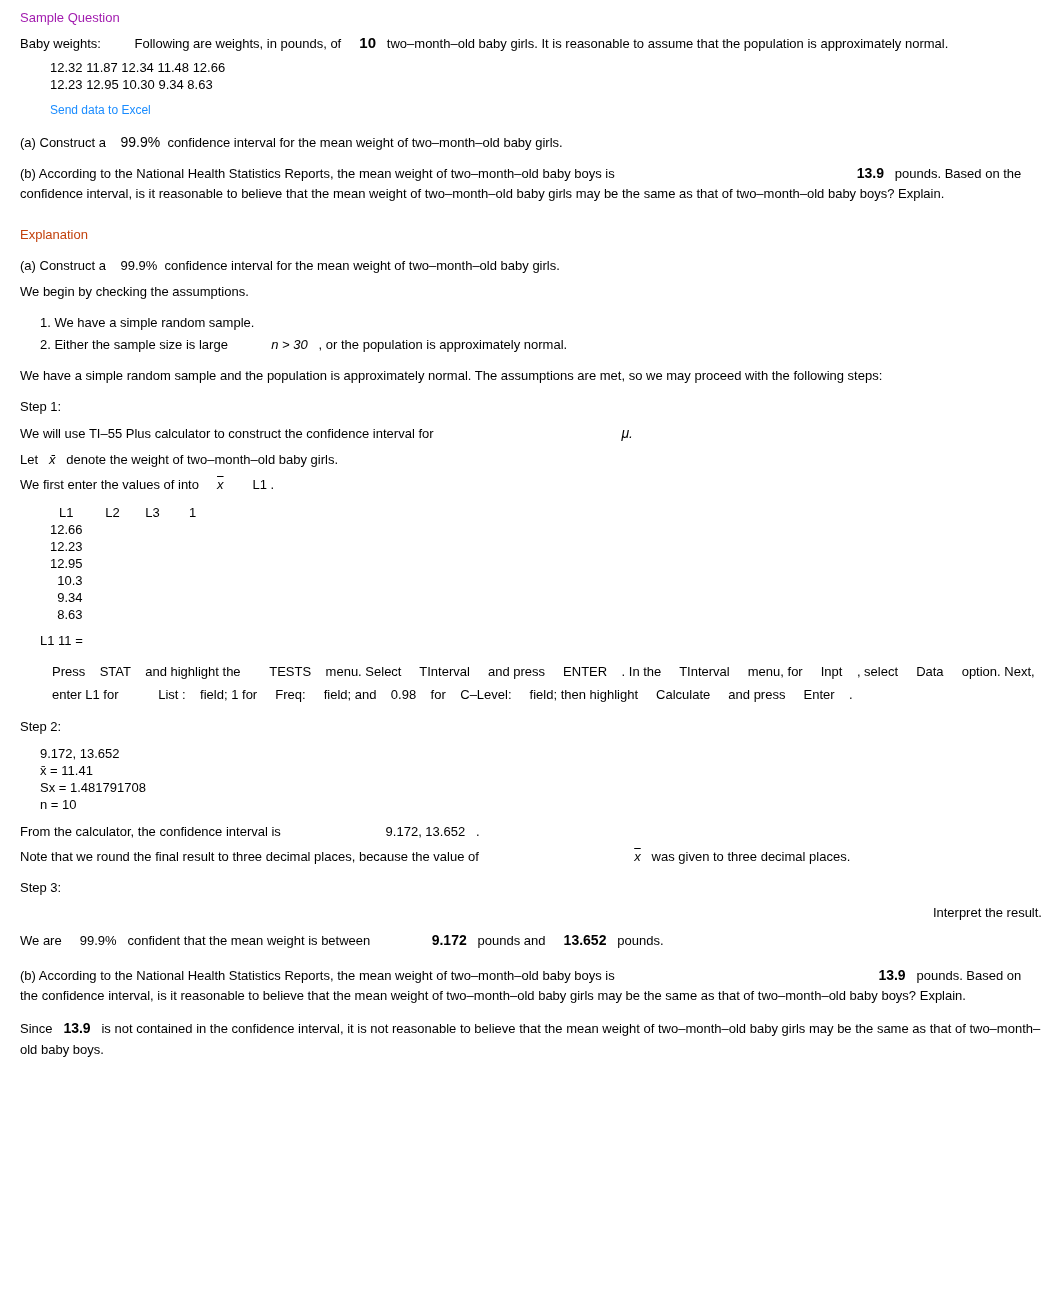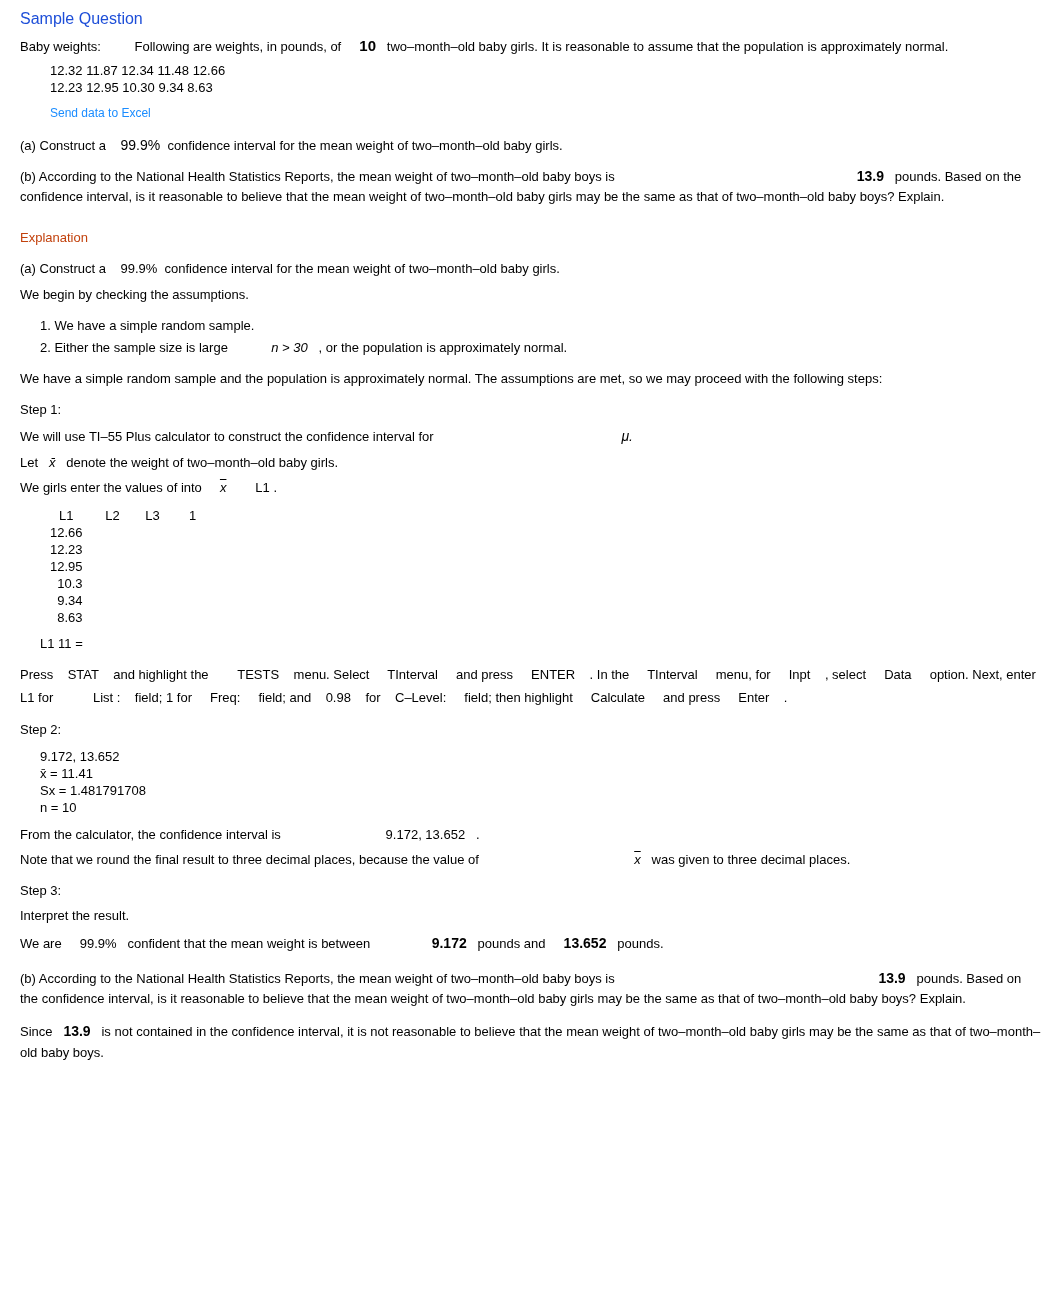--- a/index.html
+++ b/index.html
@@ -5,23 +5,23 @@
     * { margin: 0; padding: 0; box-sizing: border-box; }
     body {
       font-family: Arial, sans-serif;
       font-size: 13px;
       color: #000;
       background: #fff;
       padding: 10px 20px;
       width: 1062px;
     }
     .sample-question-link {
-      color: #1d4ed8;
+      color: #a21caf;
       text-decoration: none;
-      font-size: 16px;
+      font-size: 13px;
     }
     .section-title {
       color: #c2410c;
       font-size: 13px;
       margin: 10px 0;
     }
     .send-data-link {
       color: #1a8cff;
       text-decoration: none;
       font-size: 12px;
@@ -112,21 +112,21 @@
 
 <p style="margin-top:4px;">
   <span>Let</span>
   &nbsp;
   <span style="font-style:italic;">x̄</span>
   &nbsp;
   <span>denote the weight of two–month–old baby girls.</span>
 </p>
 
 <p style="margin-top:4px;">
-  <span>We girls enter the values of into</span>
+  <span>We first enter the values of into</span>
   &nbsp;&nbsp;&nbsp;
   <span style="text-decoration:overline;font-style:italic;">x</span>
   &nbsp;&nbsp;&nbsp;&nbsp;&nbsp;&nbsp;
   <span>L1</span>
   <span>.</span>
 </p>
 
 
 <div class="table-container">
   <table class="calc-table">
@@ -171,21 +171,21 @@
           <td>8.63</td>
           <td></td>
           <td></td>
           <td></td>
         </tr>
   </tbody>
     </table>
   <p style="margin-top:8px;">L1   11   =</p>
 </div>
 
-<p style="margin-top:8px; line-height:1.8;">
+<p style="margin-top:8px; line-height:1.8;margin-left:32px;">
   Press &nbsp;&nbsp; STAT &nbsp;&nbsp; and highlight the &nbsp;&nbsp;&nbsp;&nbsp;&nbsp;&nbsp;
   TESTS &nbsp;&nbsp; menu. Select &nbsp;&nbsp;&nbsp; TInterval &nbsp;&nbsp;&nbsp; and press &nbsp;&nbsp;&nbsp;
   ENTER &nbsp;&nbsp; . In the &nbsp;&nbsp;&nbsp; TInterval &nbsp;&nbsp;&nbsp; menu, for &nbsp;&nbsp;&nbsp;
   Inpt &nbsp;&nbsp; , select &nbsp;&nbsp;&nbsp; Data &nbsp;&nbsp;&nbsp; option. Next, enter L1 for &nbsp;&nbsp;&nbsp;&nbsp;&nbsp;&nbsp;&nbsp;&nbsp;&nbsp;
   List&nbsp;: &nbsp;&nbsp; field; 1 for &nbsp;&nbsp;&nbsp; Freq: &nbsp;&nbsp;&nbsp; field; and
   &nbsp;&nbsp; 0.98 &nbsp;&nbsp; for &nbsp;&nbsp; C–Level: &nbsp;&nbsp;&nbsp; field; then highlight &nbsp;&nbsp;&nbsp;
   Calculate &nbsp;&nbsp;&nbsp; and press &nbsp;&nbsp;&nbsp; Enter &nbsp;&nbsp; .
 </p>
 
 <p style="margin-top:10px;" class="step-label">
@@ -210,21 +210,21 @@
   <span>Note that we round the final result to three decimal places, because the value of</span>
   &nbsp;&nbsp;&nbsp;&nbsp;&nbsp;&nbsp;&nbsp;&nbsp;&nbsp;&nbsp;&nbsp;&nbsp;&nbsp;&nbsp;&nbsp;&nbsp;&nbsp;&nbsp;&nbsp;&nbsp;&nbsp;&nbsp;&nbsp;&nbsp;&nbsp;&nbsp;&nbsp;&nbsp;&nbsp;&nbsp;&nbsp;&nbsp;&nbsp;&nbsp;&nbsp;&nbsp;&nbsp;&nbsp;&nbsp;&nbsp;&nbsp;
   <span style="text-decoration:overline;font-style:italic;">x</span>
   &nbsp;
   <span>was given to three decimal places.</span>
 </p>
 
 <p style="margin-top:10px;" class="step-label">
   <span>Step 3:</span>
 </p>
-<p style="margin-top:4px;">Interpret the result.</p>
+<p style="margin-top:4px;text-align:right;">Interpret the result.</p>
 <p style="margin-top:4px;">
   <span>We are</span>
   &nbsp;&nbsp;&nbsp;
   <span>99.9%</span>
   &nbsp;
   <span>confident that the mean weight is between</span>
   &nbsp;&nbsp;&nbsp;&nbsp;&nbsp;&nbsp;&nbsp;&nbsp;&nbsp;&nbsp;&nbsp;&nbsp;&nbsp;&nbsp;&nbsp;
   <strong style="font-size:14px;">9.172</strong>
   &nbsp;
   <span>pounds and</span>

